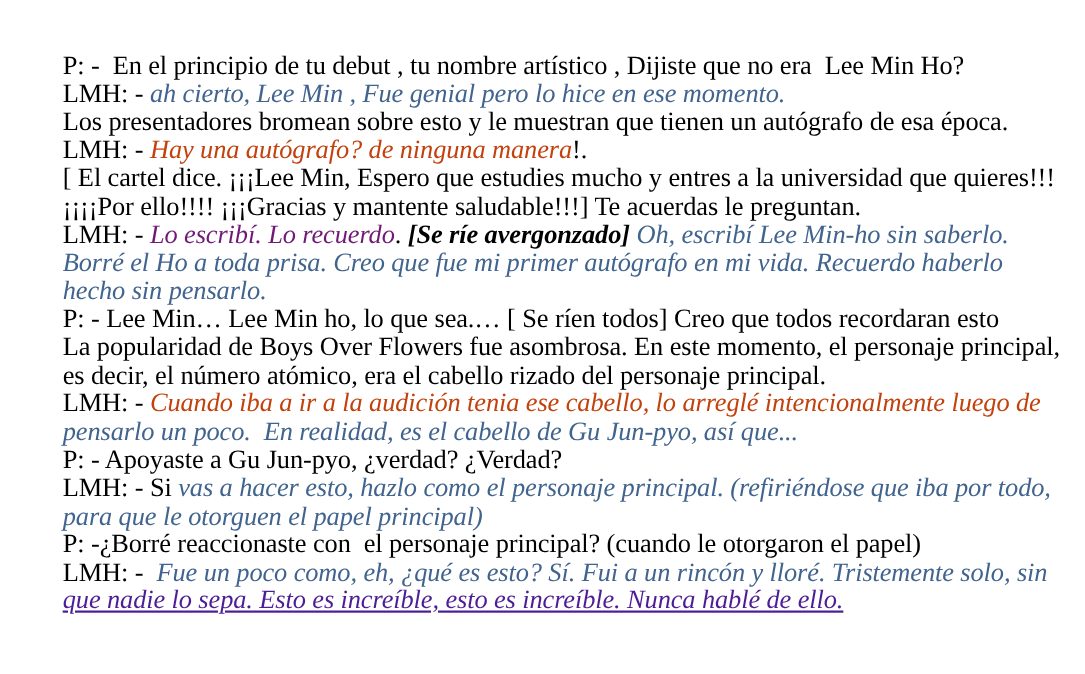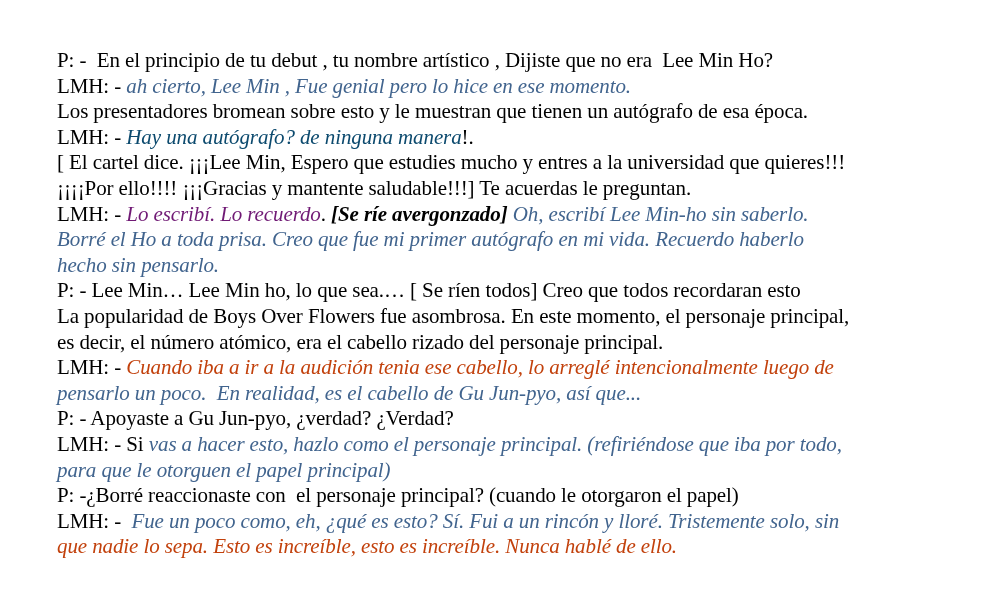--- a/index.html
+++ b/index.html
@@ -11,50 +11,50 @@
     width: 986px;
     height: 613px;
     overflow: hidden;
   }
   .page {
     box-sizing: border-box;
     width: 901px;
     height: 613px;
     padding: 48px 30px 0 57px;
     font-family: "Liberation Serif", "DejaVu Serif", serif;
-    font-size: 21px;
+    font-size: 24px;
     line-height: 25.6px;
     letter-spacing: -0.1px;
   }
   .line {
     white-space: pre;
   }
   .seg-plain { font-style: normal; }
   .seg-stage { font-style: italic; font-weight: bold; }
   .seg-lmh   { font-style: italic; }
 </style>
 </head>
 <body>
 
 <main class="page" style="background: rgb(255, 255, 255); color: rgb(0, 0, 0);">
   <div>
       <div class="line"><span class="seg-plain">P: -  En el principio de tu debut , tu nombre artístico , Dijiste que no era  Lee Min Ho?</span></div>
       <div class="line"><span class="seg-plain">LMH: - </span><span class="seg-lmh" style="color: rgb(65, 100, 142);">ah cierto, Lee Min , Fue genial pero lo hice en ese momento.</span></div>
       <div class="line"><span class="seg-plain">Los presentadores bromean sobre esto y le muestran que tienen un autógrafo de esa época.</span></div>
-      <div class="line"><span class="seg-plain">LMH: - </span><span class="seg-lmh" style="color: #0c4a6e;">Hay una autógrafo? de ninguna manera</span><span class="seg-plain">!.</span></div>
+      <div class="line"><span class="seg-plain">LMH: - </span><span class="seg-lmh" style="color: #c2410c;">Hay una autógrafo? de ninguna manera</span><span class="seg-plain">!.</span></div>
       <div class="line"><span class="seg-plain">[ El cartel dice. ¡¡¡Lee Min, Espero que estudies mucho y entres a la universidad que quieres!!!</span></div>
       <div class="line"><span class="seg-plain">¡¡¡¡Por ello!!!! ¡¡¡Gracias y mantente saludable!!!] Te acuerdas le preguntan.</span></div>
       <div class="line"><span class="seg-plain">LMH: - </span><span class="seg-lmh" style="color: #701a75;">Lo escribí. Lo recuerdo</span><span class="seg-plain">. </span><span class="seg-stage">[Se ríe avergonzado] </span><span class="seg-lmh" style="color: rgb(65, 100, 142);">Oh, escribí Lee Min-ho sin saberlo.</span></div>
       <div class="line"><span class="seg-lmh" style="color: rgb(65, 100, 142);">Borré el Ho a toda prisa. Creo que fue mi primer autógrafo en mi vida. Recuerdo haberlo</span></div>
       <div class="line"><span class="seg-lmh" style="color: rgb(65, 100, 142);">hecho sin pensarlo.</span></div>
       <div class="line"><span class="seg-plain">P: - Lee Min… Lee Min ho, lo que sea.… [ Se ríen todos] Creo que todos recordaran esto</span></div>
       <div class="line"><span class="seg-plain">La popularidad de Boys Over Flowers fue asombrosa. En este momento, el personaje principal,</span></div>
       <div class="line"><span class="seg-plain">es decir, el número atómico, era el cabello rizado del personaje principal.</span></div>
       <div class="line"><span class="seg-plain">LMH: - </span><span class="seg-lmh" style="color: #c2410c;">Cuando iba a ir a la audición tenia ese cabello, lo arreglé intencionalmente luego de</span></div>
       <div class="line"><span class="seg-lmh" style="color: rgb(65, 100, 142);">pensarlo un poco.  En realidad, es el cabello de Gu Jun-pyo, así que...</span></div>
       <div class="line"><span class="seg-plain">P: - Apoyaste a Gu Jun-pyo, ¿verdad? ¿Verdad?</span></div>
       <div class="line"><span class="seg-plain">LMH: - Si </span><span class="seg-lmh" style="color: rgb(65, 100, 142);">vas a hacer esto, hazlo como el personaje principal. (refiriéndose que iba por todo,</span></div>
       <div class="line"><span class="seg-lmh" style="color: rgb(65, 100, 142);">para que le otorguen el papel principal)</span></div>
       <div class="line"><span class="seg-plain">P: -¿Borré reaccionaste con  el personaje principal? (cuando le otorgaron el papel)</span></div>
       <div class="line"><span class="seg-plain">LMH: -  </span><span class="seg-lmh" style="color: rgb(65, 100, 142);">Fue un poco como, eh, ¿qué es esto? Sí. Fui a un rincón y lloré. Tristemente solo, sin</span></div>
-      <div class="line"><span class="seg-lmh" style="color: #c2410c;">que nadie lo sepa. Esto es increíble, esto es increíble. Nunca hablé de ello.</span></div>
+      <div class="line"><span class="seg-lmh" style="color: #4c1d95; text-decoration: underline;">que nadie lo sepa. Esto es increíble, esto es increíble. Nunca hablé de ello.</span></div>
     </div>
 </main>
 
 </body></html>

